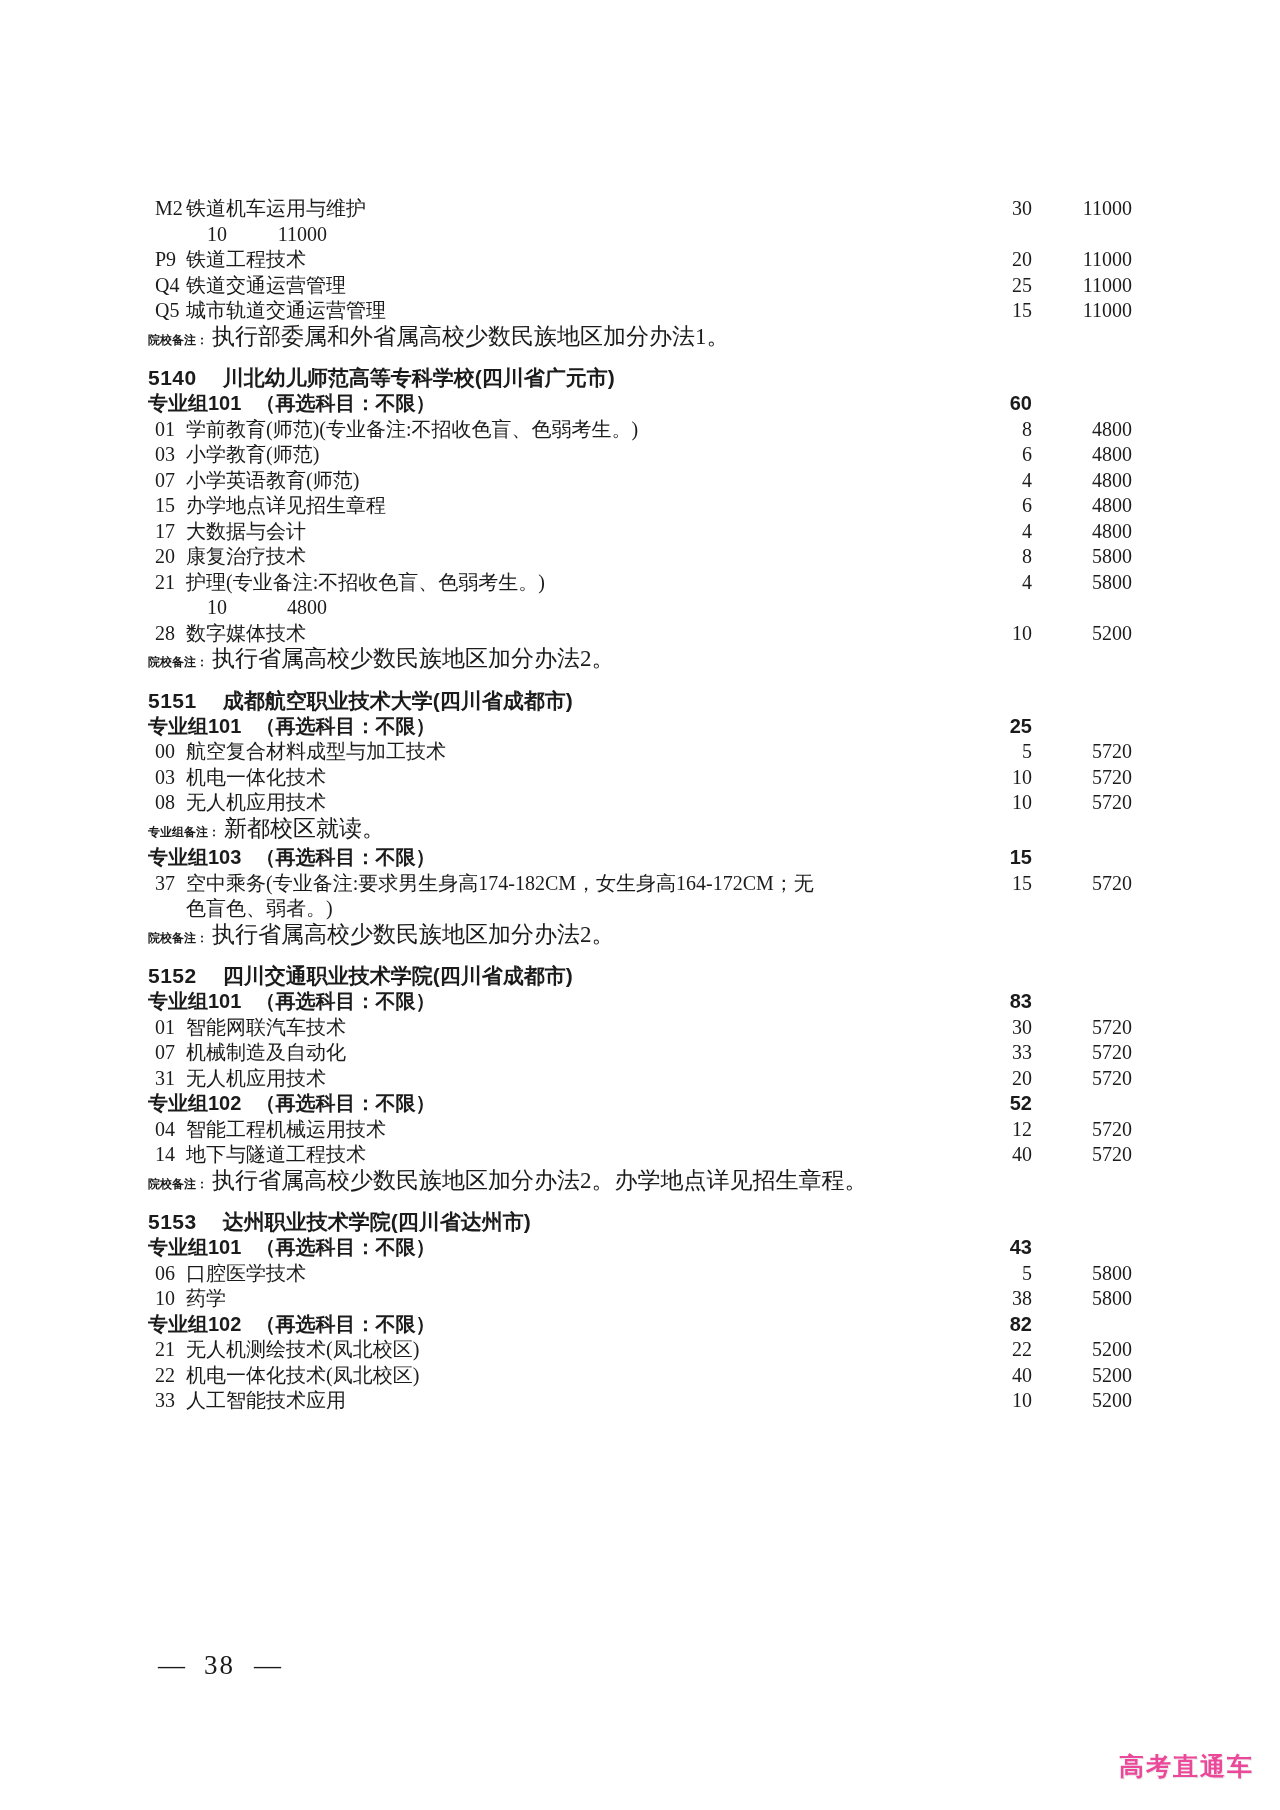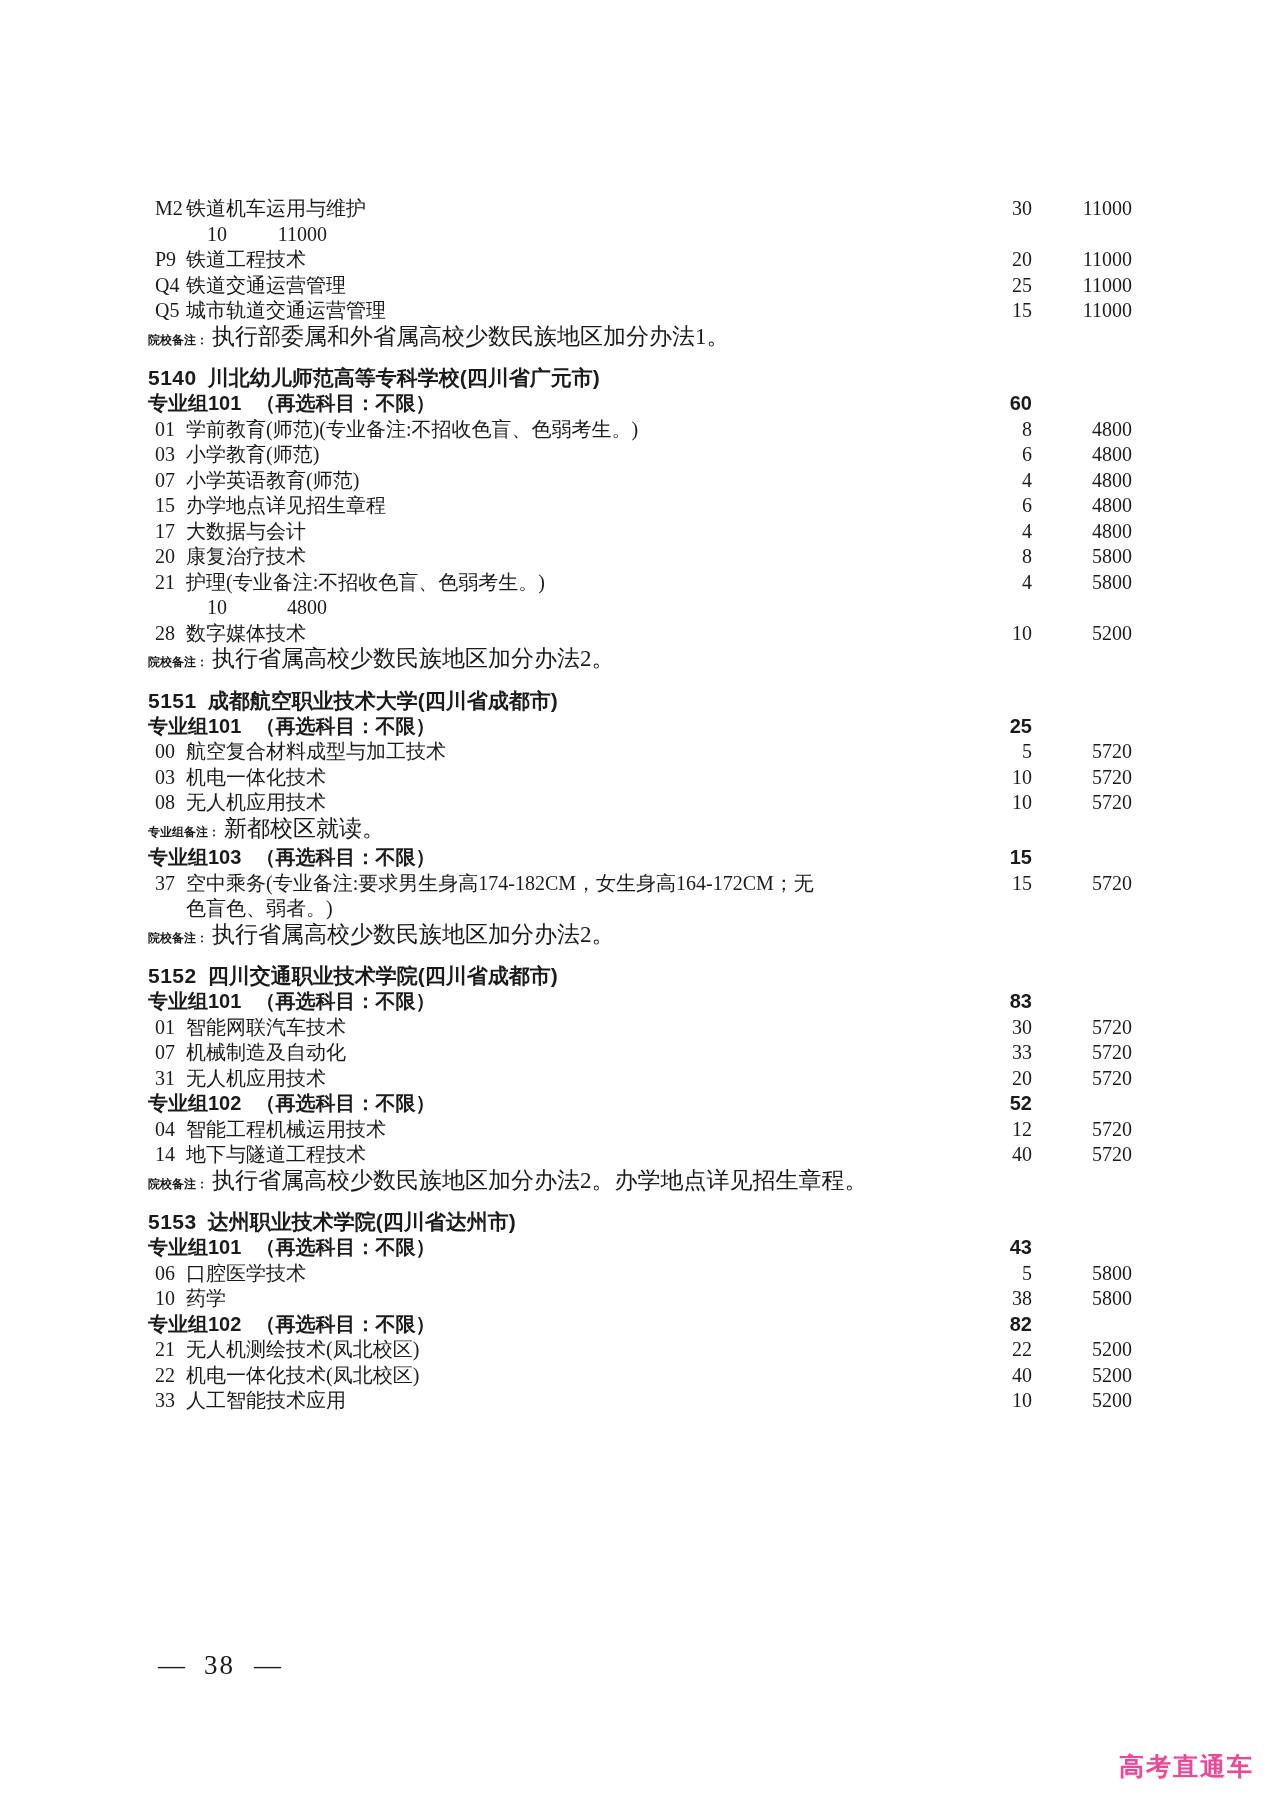--- a/index.html
+++ b/index.html
@@ -26,21 +26,21 @@
 
   
   .school{
     font-family:"Liberation Sans", sans-serif;
     font-weight:700;
     font-size:21px;
     line-height:26px;
     margin-top:12px;
     white-space:nowrap;
   }
-  .scode{margin-right:11px;letter-spacing:0.5px;}
+  .scode{margin-right:26px;letter-spacing:0.5px;}
 
   
   .group .text, .group .gcount{
     font-family:"Liberation Sans", sans-serif;
     font-weight:700;
     font-size:20px;
   }
   .group .cond{margin-left:14px;}
 
   

